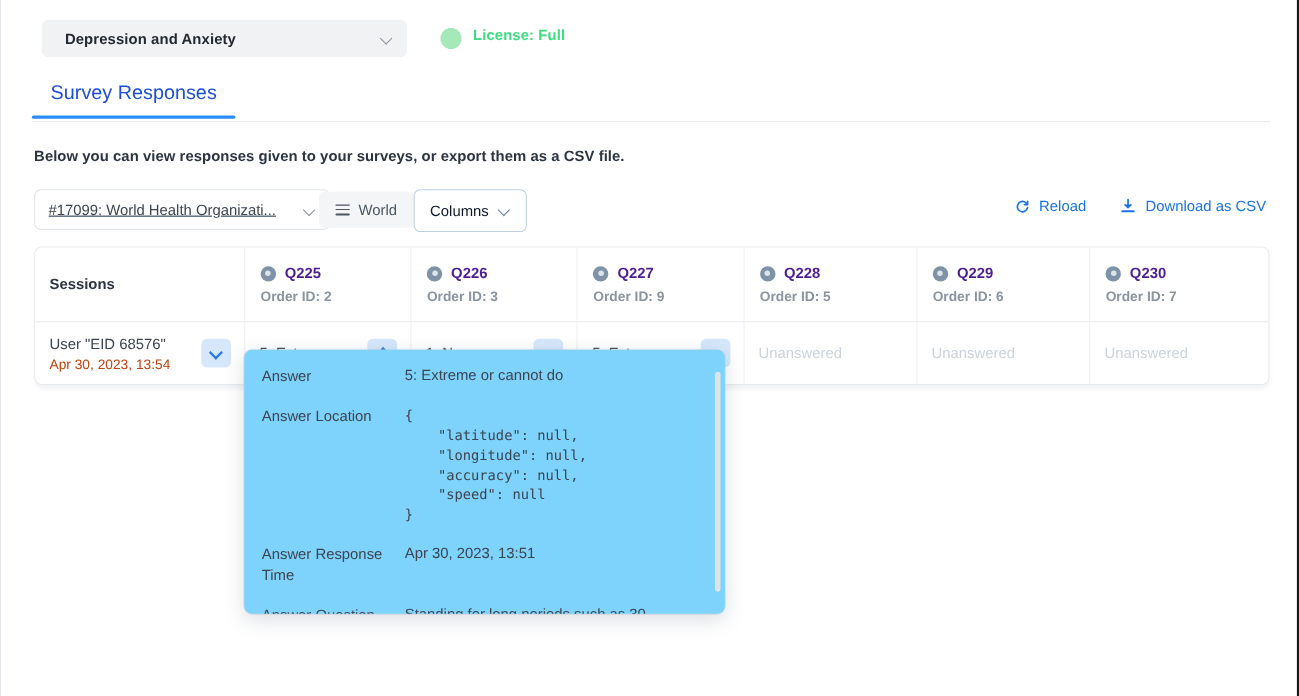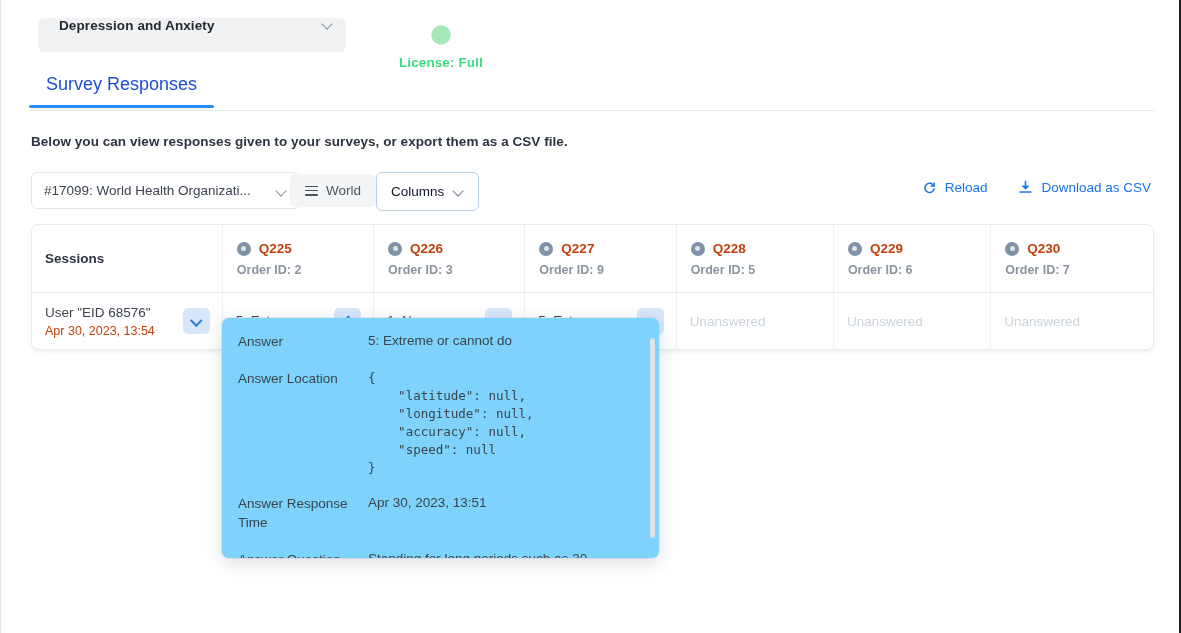--- a/index.html
+++ b/index.html
@@ -32,25 +32,26 @@
   .topbar {
     position: absolute;
     left: 0; top: 0;
     width: 100%;
     height: 68px;
   }
   .project-select {
     position: absolute;
     left: 37px;
     top: 18px;
-    width: 308px;
+    width: 332px;
     height: 34px;
     background: #f1f2f4;
     border-radius: 6px;
     display: flex;
+    align-items: center;
     padding: 0 12px 0 21px;
     box-sizing: border-box;
     cursor: pointer;
   }
   .project-select .label {
     font-size: 13.5px;
     font-weight: bold;
     color: #242a31;
     letter-spacing: 0.1px;
     flex: 1;
@@ -68,23 +69,21 @@
     width: 7px; height: 7px;
     border-right: 1.4px solid #8b949e;
     border-bottom: 1.4px solid #8b949e;
     transform: rotate(45deg);
   }
   .license {
     position: absolute;
     left: 398px;
     top: 24px;
     display: flex;
-    align-items: center;
     gap: 9px;
-    flex-direction: column;
   }
   .license-badge {
     width: 22px;
     height: 22px;
     position: relative;
     flex: none;
   }
   .license-badge svg { display: block; }
   .license-text {
     font-size: 13.5px;
@@ -145,20 +144,21 @@
     width: 269px;
     height: 37px;
     border: 1px solid #e4e7ea;
     border-radius: 6px;
     background: #fff;
     display: flex;
     align-items: center;
     padding: 0 11px 0 12px;
     box-sizing: border-box;
     cursor: pointer;
+    text-decoration: underline;
   }
   .survey-select .label {
     font-size: 13.5px;
     color: #3c4450;
     flex: 1;
     white-space: nowrap;
     overflow: hidden;
   }
   .filter-btn {
     position: absolute;
@@ -290,21 +290,21 @@
     content: "";
     position: absolute;
     left: 4.5px; top: 4.5px;
     width: 5px; height: 5px;
     border-radius: 50%;
     background: #dde4ea;
   }
   .qhead-id {
     font-size: 13.5px;
     font-weight: bold;
-    color: #c2410c;
+    color: #4c1d95;
   }
   .qhead-sub {
     margin-top: 7px;
     font-size: 12.5px;
     color: #8b949e;
   }
   tbody td {
     border-right: 1px solid #eef1f4;
     vertical-align: middle;
     padding: 0 12px 0 13px;

